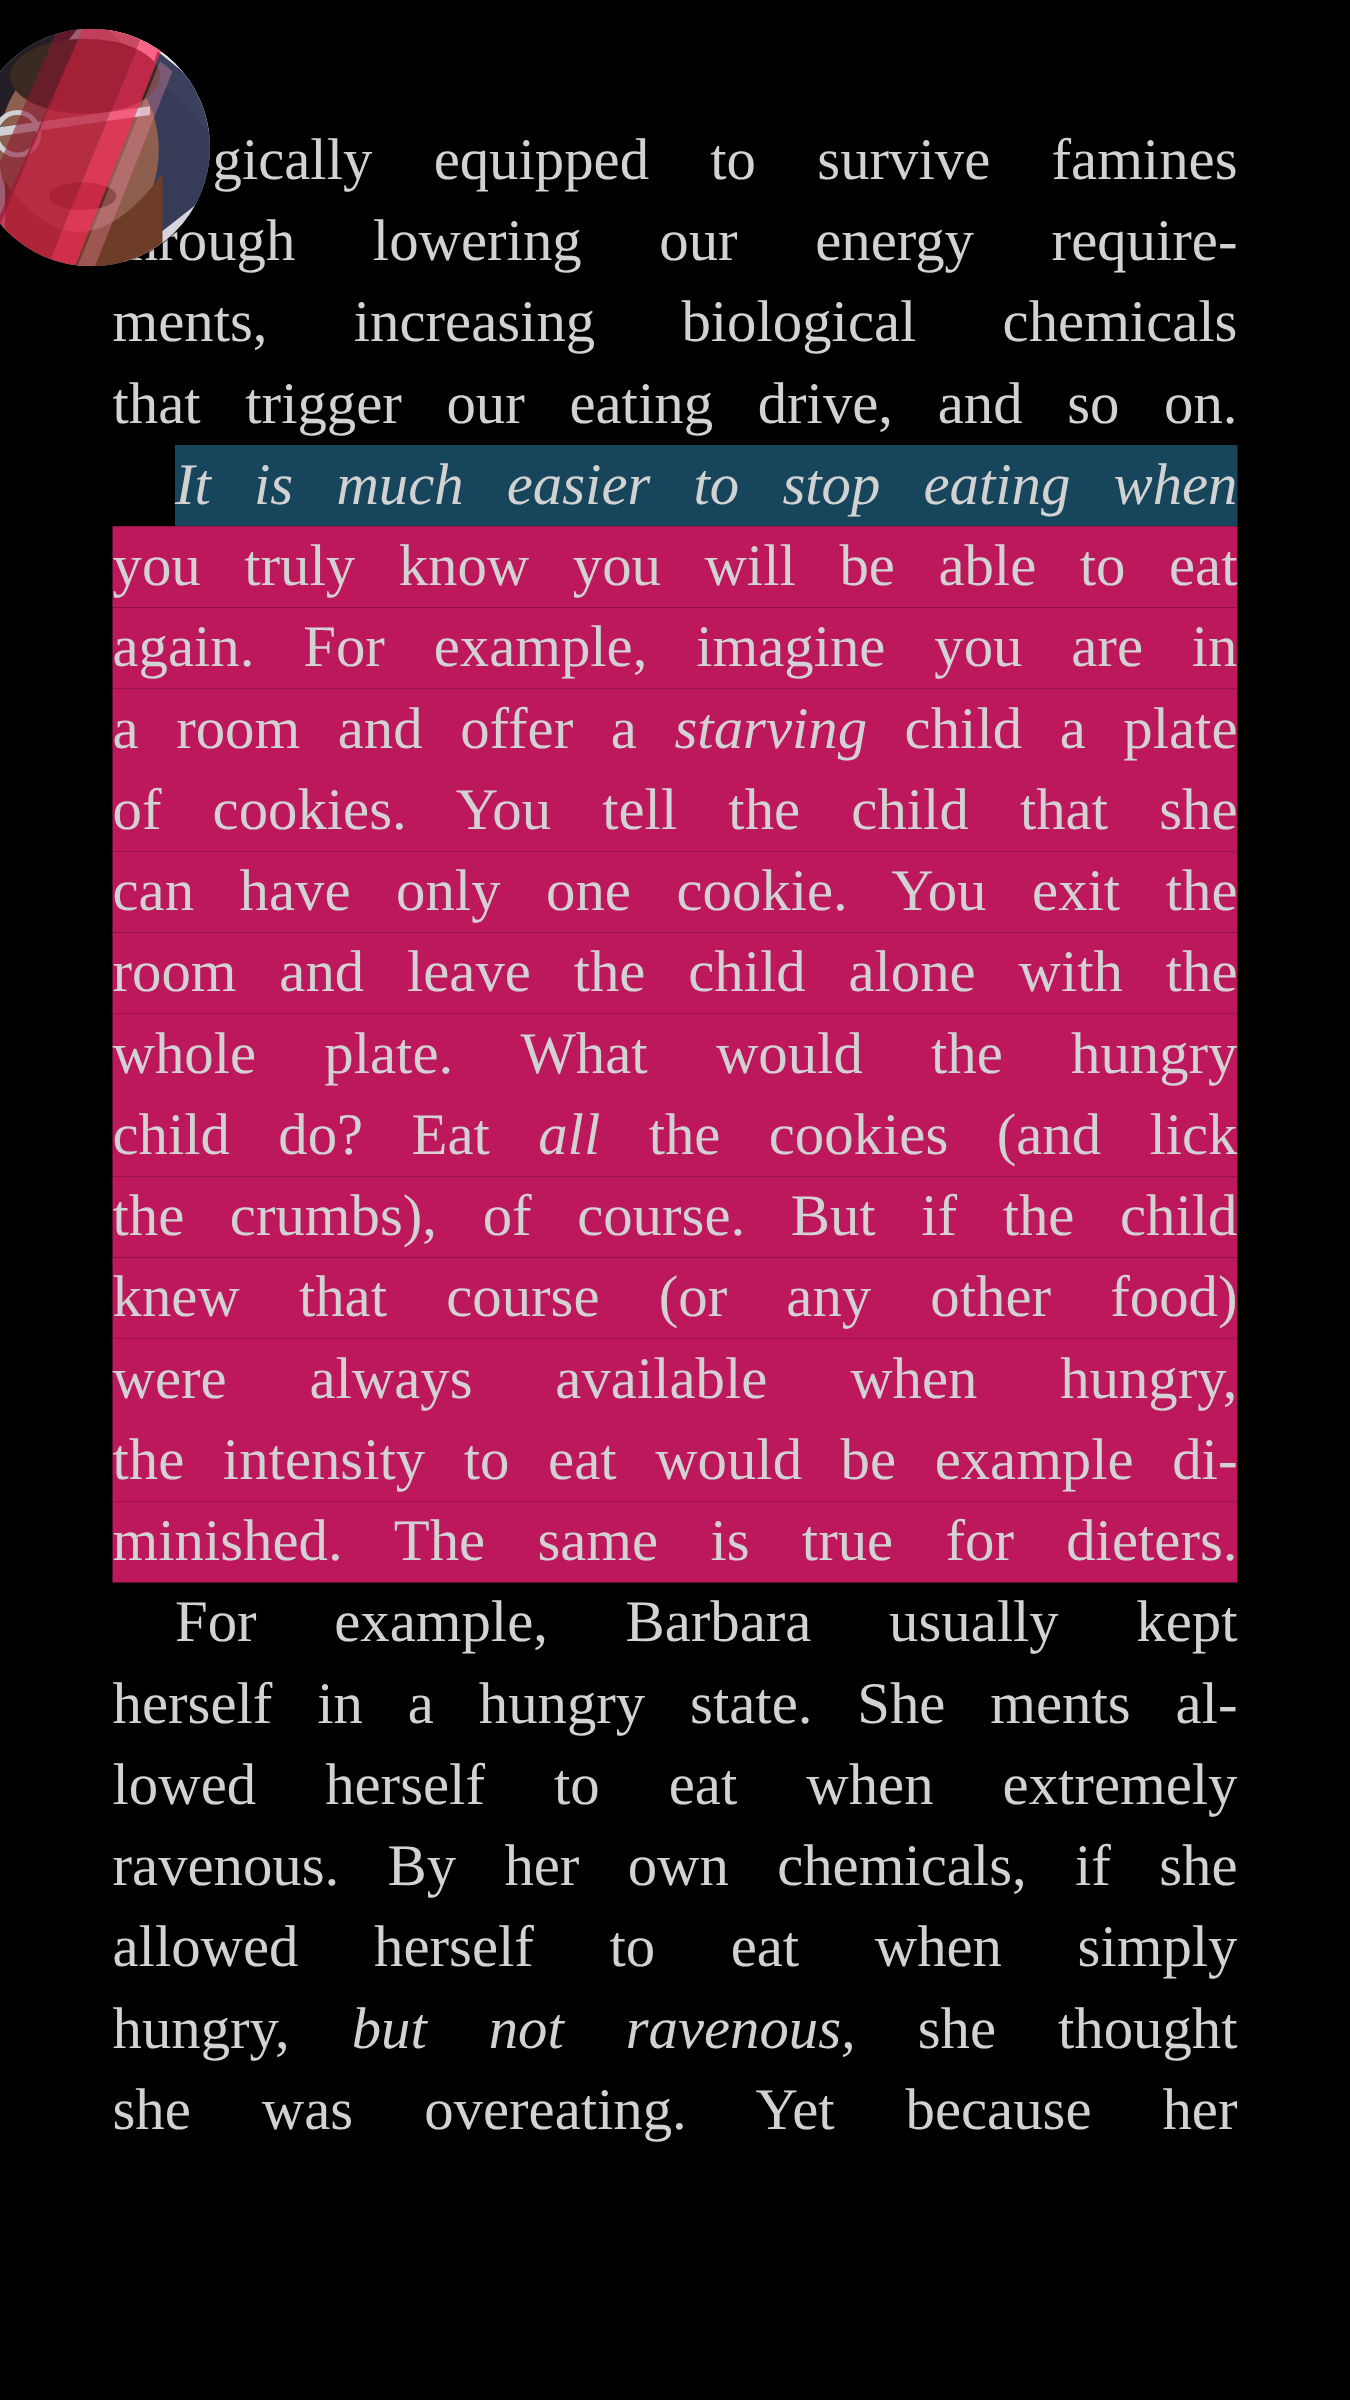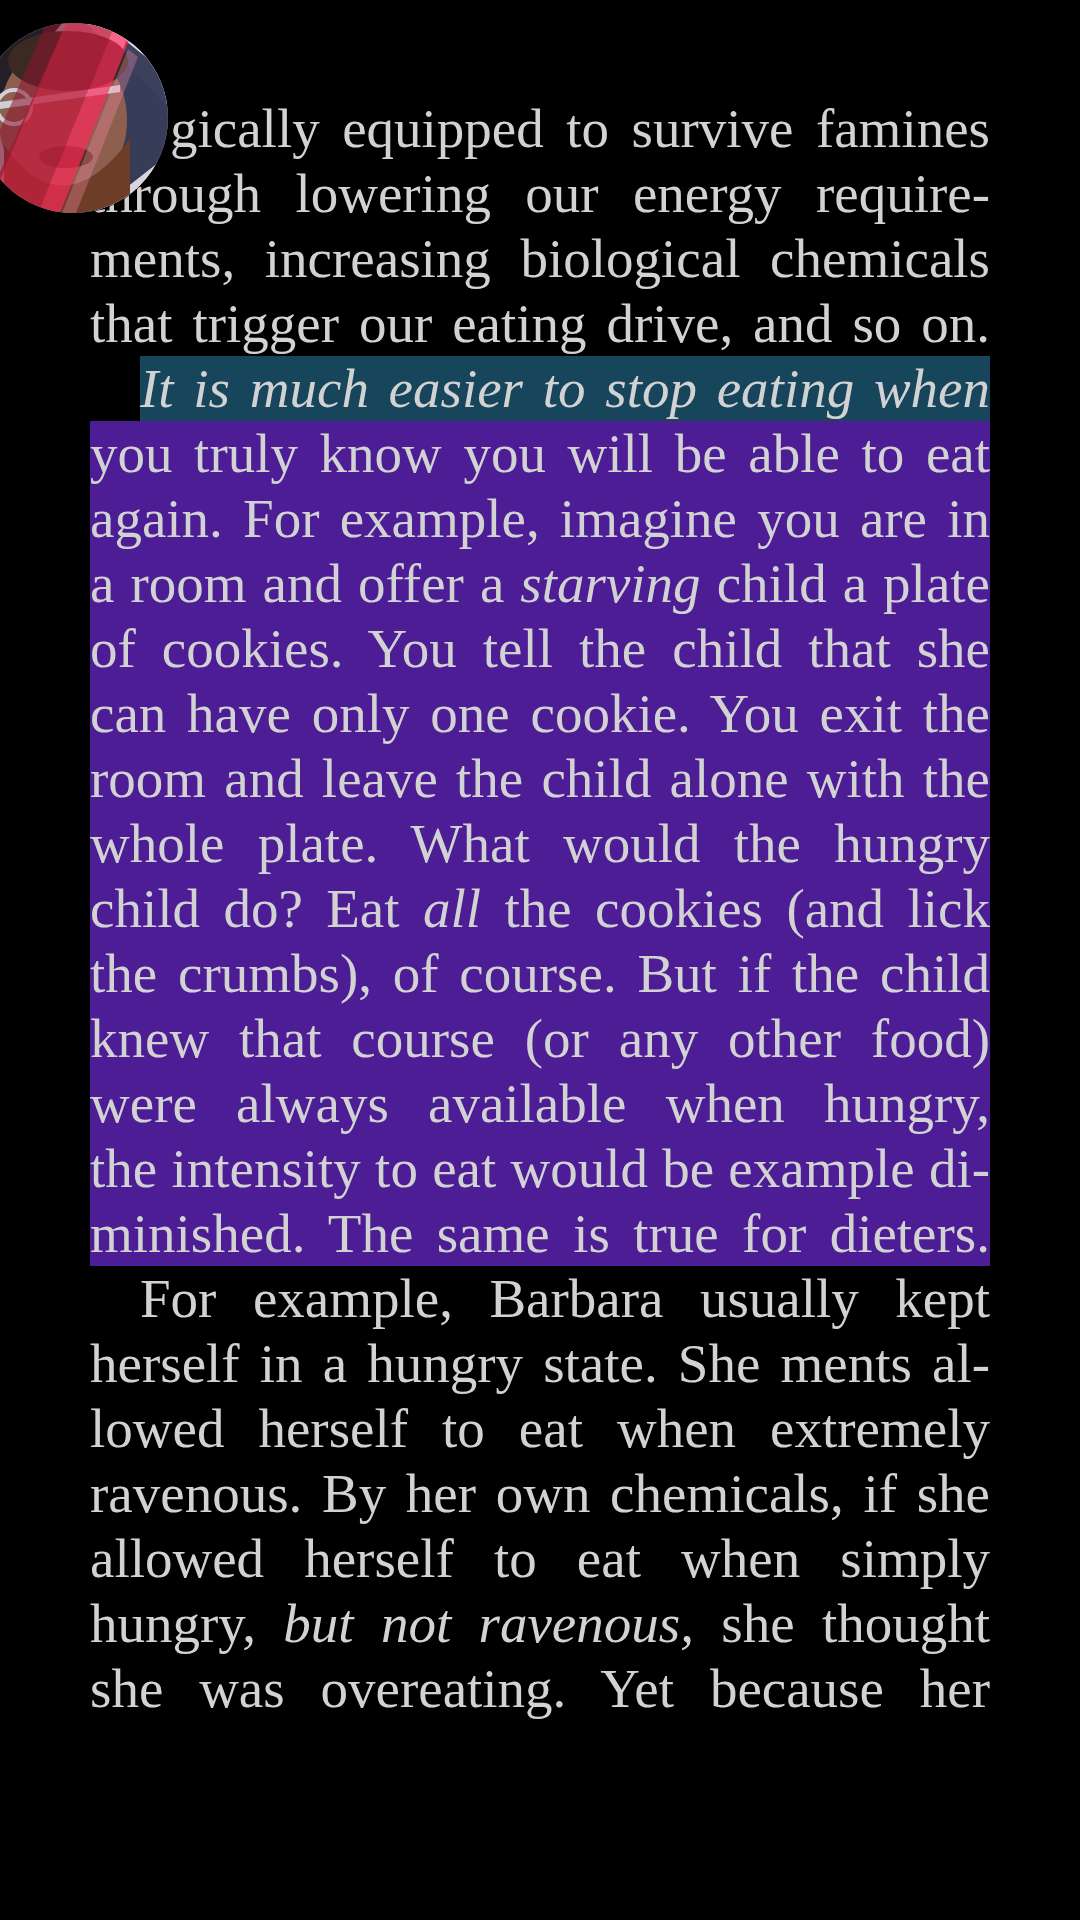--- a/index.html
+++ b/index.html
@@ -18,32 +18,32 @@
     position: absolute;
     inset: 0;
     background: #000000;
   }
   #book-text {
     position: absolute;
     left: 90px;
     top: 96px;
     width: 900px;
     color: #d2d2d2;
-    font-size: 55px;
+    font-size: 47px;
   }
   .line {
     height: 65px;
     line-height: 65px;
     text-align: justify;
     text-align-last: justify;
     white-space: normal;
   }
   .line.indent { padding-left: 50px; }
   .line.pad-occluded { padding-left: 80px; }
-  .line.hl { background: #4c1d95; }
+  .line.hl { background: #be185d; }
   .line.hl-from-indent {
     background: linear-gradient(90deg, transparent 50px, #17465c 50px);
     font-style: italic;
   }
   .line em { font-style: italic; }
   #chat-head {
     position: absolute;
     left: -22px;
     top: 23px;
     width: 190px;

